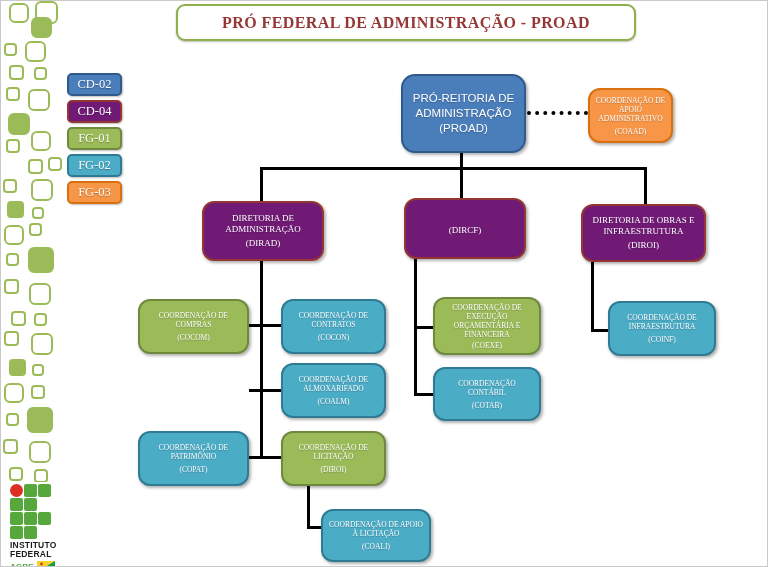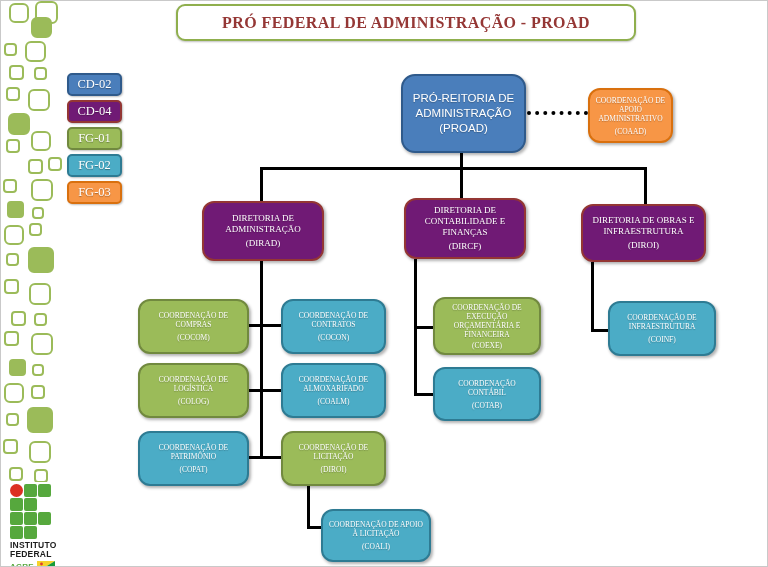--- a/index.html
+++ b/index.html
@@ -154,43 +154,38 @@
     <div class="nm">COORDENAÇÃO DE APOIO ADMINISTRATIVO</div>
     <div class="sg">(COAAD)</div>
   </div>
 
   <div class="node c-red" style="left:201px;top:200px;width:122px;height:60px;font-size:9px;">
     <div class="nm">DIRETORIA DE ADMINISTRAÇÃO</div>
     <div class="sg">(DIRAD)</div>
   </div>
 
   <div class="node c-red" style="left:403px;top:197px;width:122px;height:61px;font-size:9px;">
-    <div class="nm">DIRETORIA DE CONTABILIDADE E FINANÇAS</div>
     <div class="sg">(DIRCF)</div>
   </div>
 
   <div class="node c-red" style="left:580px;top:203px;width:125px;height:58px;font-size:9px;">
     <div class="nm">DIRETORIA DE OBRAS E INFRAESTRUTURA</div>
     <div class="sg">(DIROI)</div>
   </div>
 
   <div class="node c-green" style="left:137px;top:298px;width:111px;height:55px;font-size:7.5px;">
     <div class="nm">COORDENAÇÃO DE COMPRAS</div>
     <div class="sg">(COCOM)</div>
   </div>
 
   <div class="node c-teal" style="left:280px;top:298px;width:105px;height:55px;font-size:7.5px;">
     <div class="nm">COORDENAÇÃO DE CONTRATOS</div>
     <div class="sg">(COCON)</div>
   </div>
 
-  <div class="node c-green" style="left:137px;top:362px;width:111px;height:55px;font-size:7.5px;">
-    <div class="nm">COORDENAÇÃO DE LOGÍSTICA</div>
-    <div class="sg">(COLOG)</div>
-  </div>
 
   <div class="node c-teal" style="left:280px;top:362px;width:105px;height:55px;font-size:7.5px;">
     <div class="nm">COORDENAÇÃO DE ALMOXARIFADO</div>
     <div class="sg">(COALM)</div>
   </div>
 
   <div class="node c-teal" style="left:137px;top:430px;width:111px;height:55px;font-size:7.5px;">
     <div class="nm">COORDENAÇÃO DE PATRIMÔNIO</div>
     <div class="sg">(COPAT)</div>
   </div>

